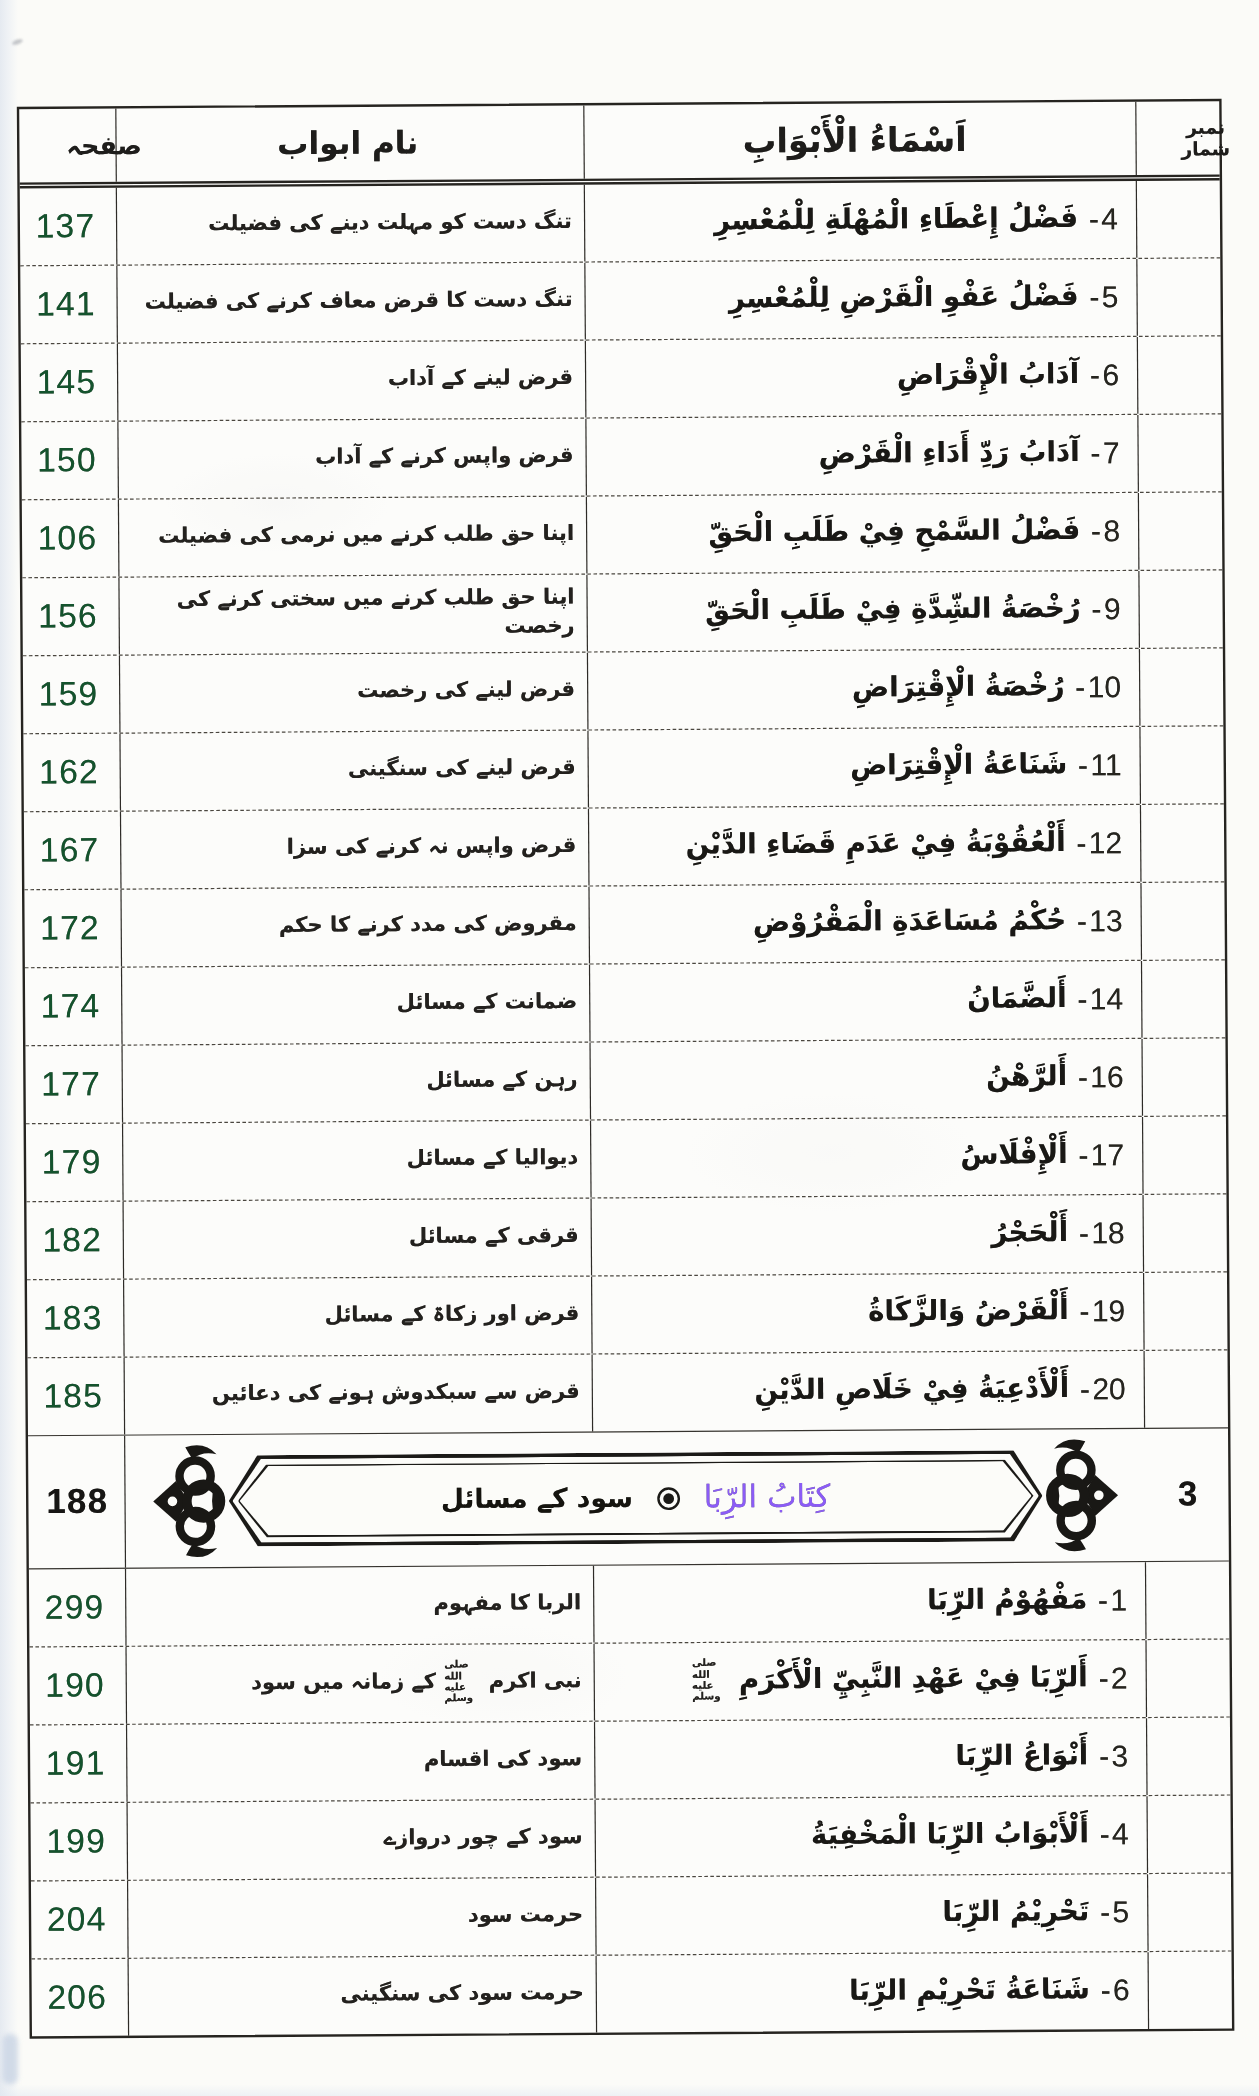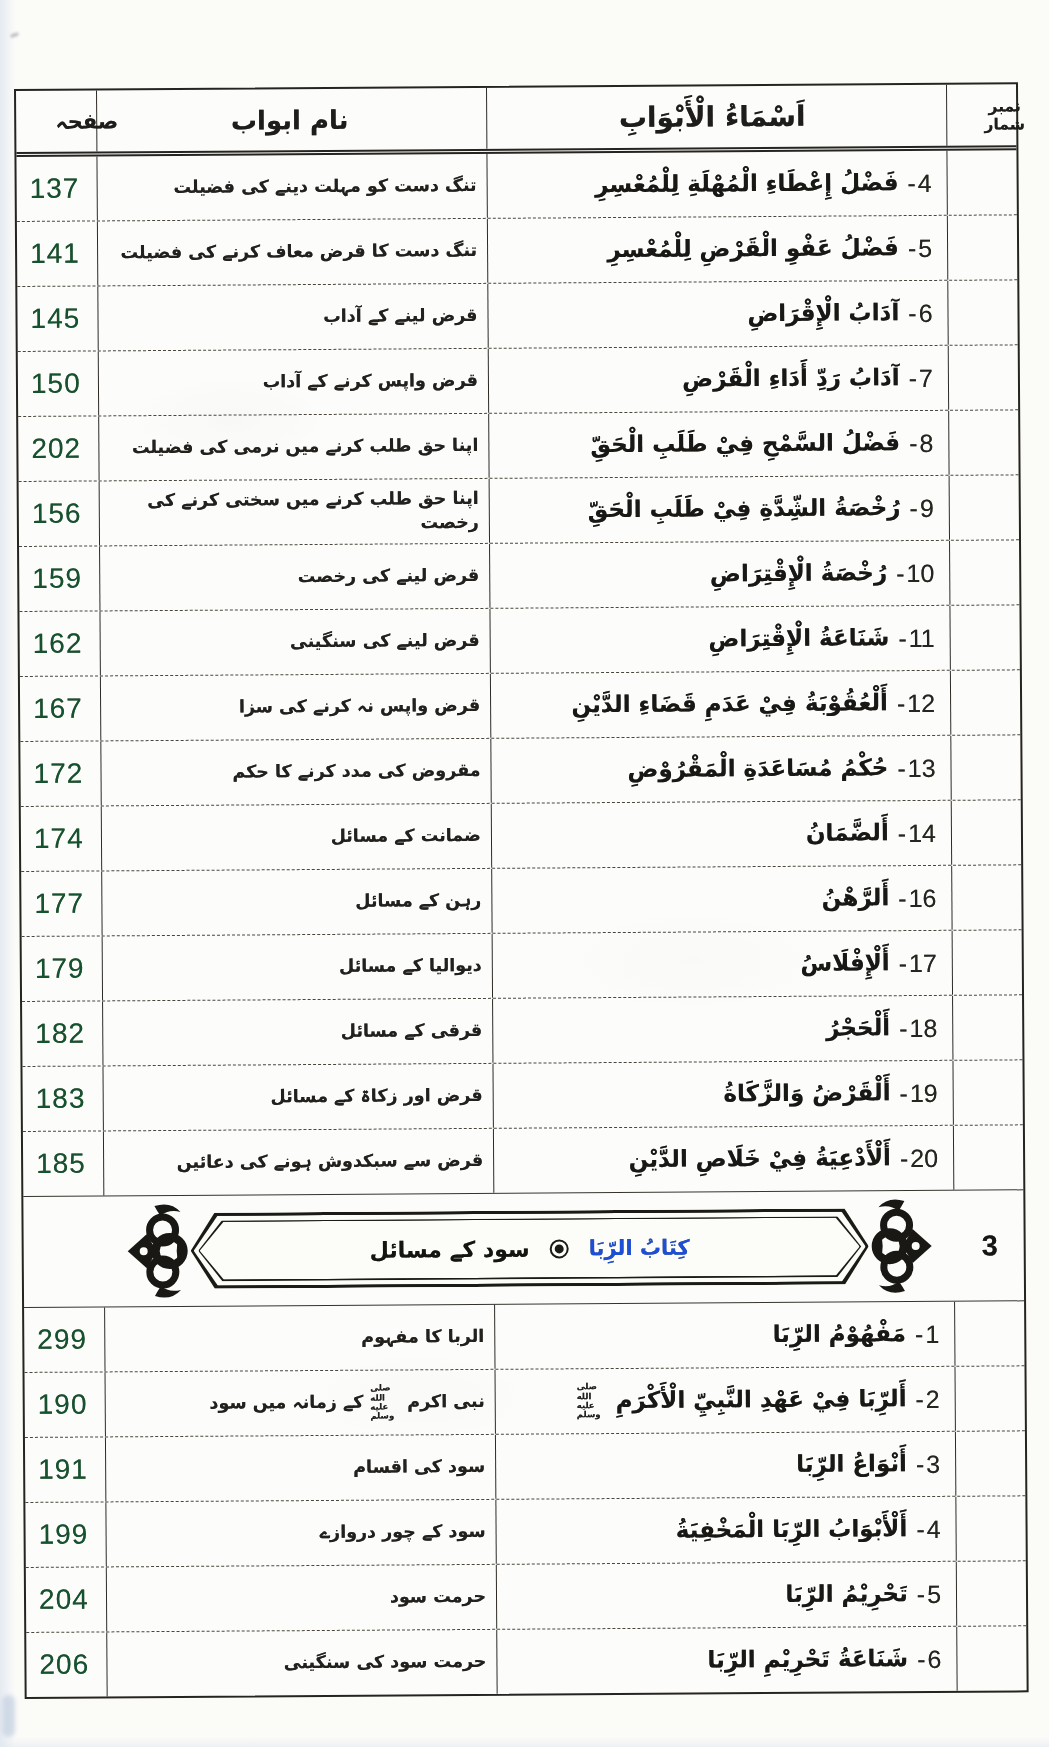--- a/index.html
+++ b/index.html
@@ -68,21 +68,21 @@
   .c-banner{position:relative;justify-content:center;}
   .cartouche{position:relative;width:100%;height:100%;}
   .cart-box{position:absolute;left:86px;right:86px;top:17px;bottom:17px;}
   .cl{position:absolute;clip-path:polygon(24px 0%, calc(100% - 24px) 0%, 100% 50%, calc(100% - 24px) 100%, 24px 100%, 0% 50%);}
   .cl1{inset:0;background:#1b1a17;}
   .cl2{inset:3px;background:#fcfcf9;}
   .cl3{inset:7.5px;background:#1b1a17;}
   .cl4{inset:9px;background:#fcfcf9;}
   .cart-content{position:absolute;inset:0;display:flex;direction:rtl;align-items:center;
     justify-content:center;gap:20px;}
-  .cart-ar{font-size:21px;font-weight:bold;color:#1d4ed8;}
+  .cart-ar{font-size:26px;font-weight:normal;color:#8b5cf6;}
   .cart-ur{font-size:22px;font-weight:bold;color:#16514f0a;color:#15140f;}
   .bullet{position:relative;width:15px;height:15px;border:2.6px solid #1b1a17;border-radius:50%;flex:0 0 auto;}
   .bullet::after{content:"";position:absolute;inset:3px;background:#1b1a17;border-radius:50%;}
   .orn{position:absolute;top:50%;width:62px;height:96px;transform:translateY(-50%);}
   .orn svg{width:100%;height:100%;}
   .orn-l{left:22px;}
   .orn-r{right:22px;transform:translateY(-50%) scaleX(-1);}
 </style>
 </head>
 <body>
@@ -165,21 +165,21 @@
     </div>
     <div class="cell c-arabic">
       <span class="chnum">7</span>
       <span class="ar-txt">آدَابُ رَدِّ أَدَاءِ الْقَرْضِ</span>
 
     </div>
     <div class="cell c-serial"></div>
   </div>
       <div class="row">
     <div class="cell c-page">
-      <span class="pgnum">202</span>
+      <span class="pgnum">106</span>
     </div>
     <div class="cell c-urdu">
       <span class="urdu-txt">اپنا حق طلب کرنے میں نرمی کی فضیلت</span>
 
     </div>
     <div class="cell c-arabic">
       <span class="chnum">8</span>
       <span class="ar-txt">فَضْلُ السَّمْحِ فِيْ طَلَبِ الْحَقِّ</span>
 
     </div>
@@ -346,20 +346,23 @@
     <div class="cell c-arabic">
       <span class="chnum">20</span>
       <span class="ar-txt">أَلْأَدْعِيَةُ فِيْ خَلَاصِ الدَّيْنِ</span>
 
     </div>
     <div class="cell c-serial"></div>
   </div>
     </div>
 
   <div class="row banner-row">
+    <div class="cell c-page">
+      <span class="banner-page">188</span>
+    </div>
     <div class="cell c-banner" style="grid-column:2/4">
       <div class="cartouche">
         <span class="orn orn-l">
           <svg viewBox="0 0 62 96" xmlns="http://www.w3.org/2000/svg" fill="#191815" stroke="none">
             <path d="M1 48 L20 31 L30 48 L20 65 Z"></path>
             <circle cx="17" cy="48" r="4" fill="#fcfcf9"></circle>
             <circle cx="36" cy="27" r="13" fill="none" stroke="#191815" stroke-width="7"></circle>
             <circle cx="36" cy="69" r="13" fill="none" stroke="#191815" stroke-width="7"></circle>
             <circle cx="43" cy="48" r="14" fill="none" stroke="#191815" stroke-width="8"></circle>
             <path d="M28 3 q16 -5 26 6 q-12 -3 -20 4 q-4 -6 -6 -10 z"></path>

